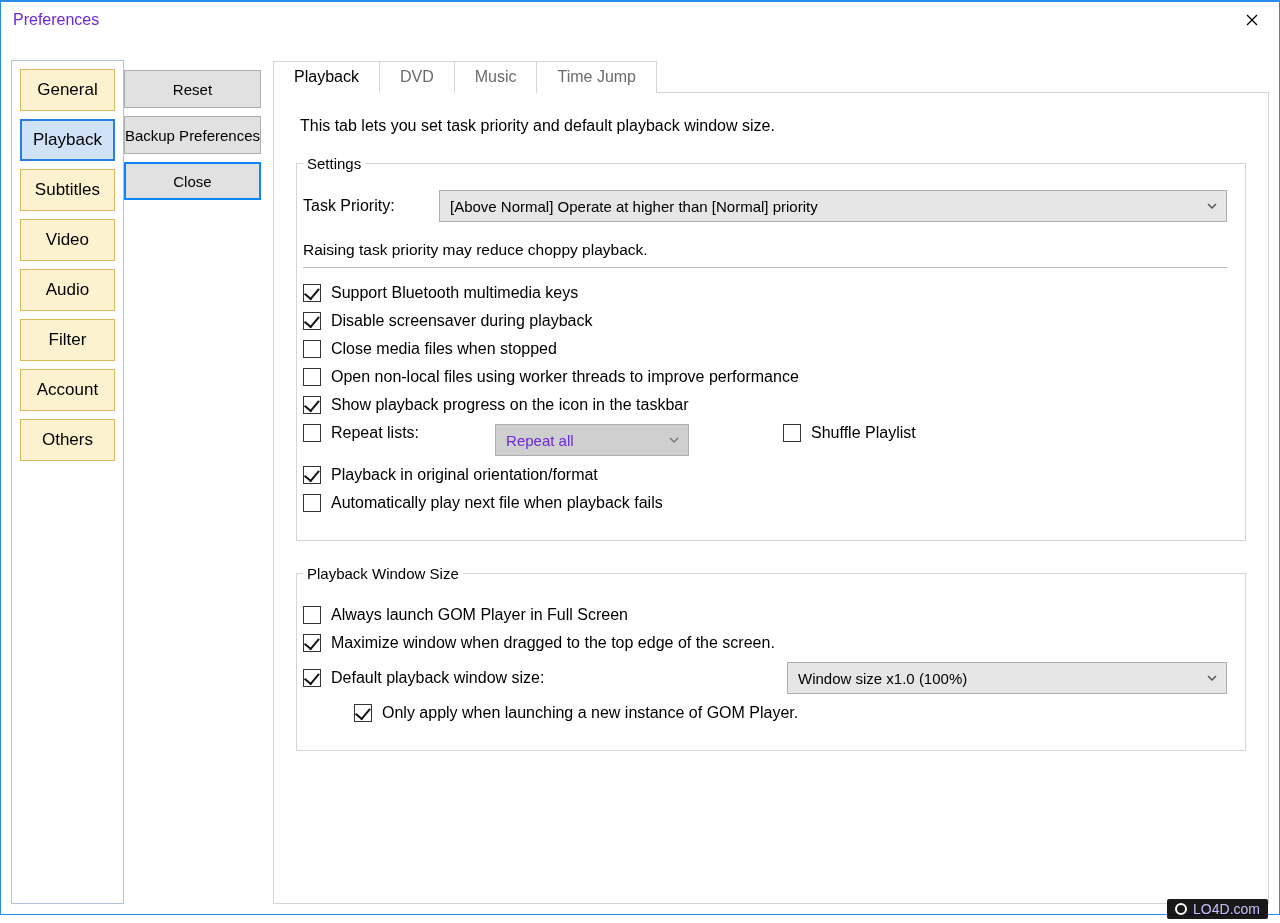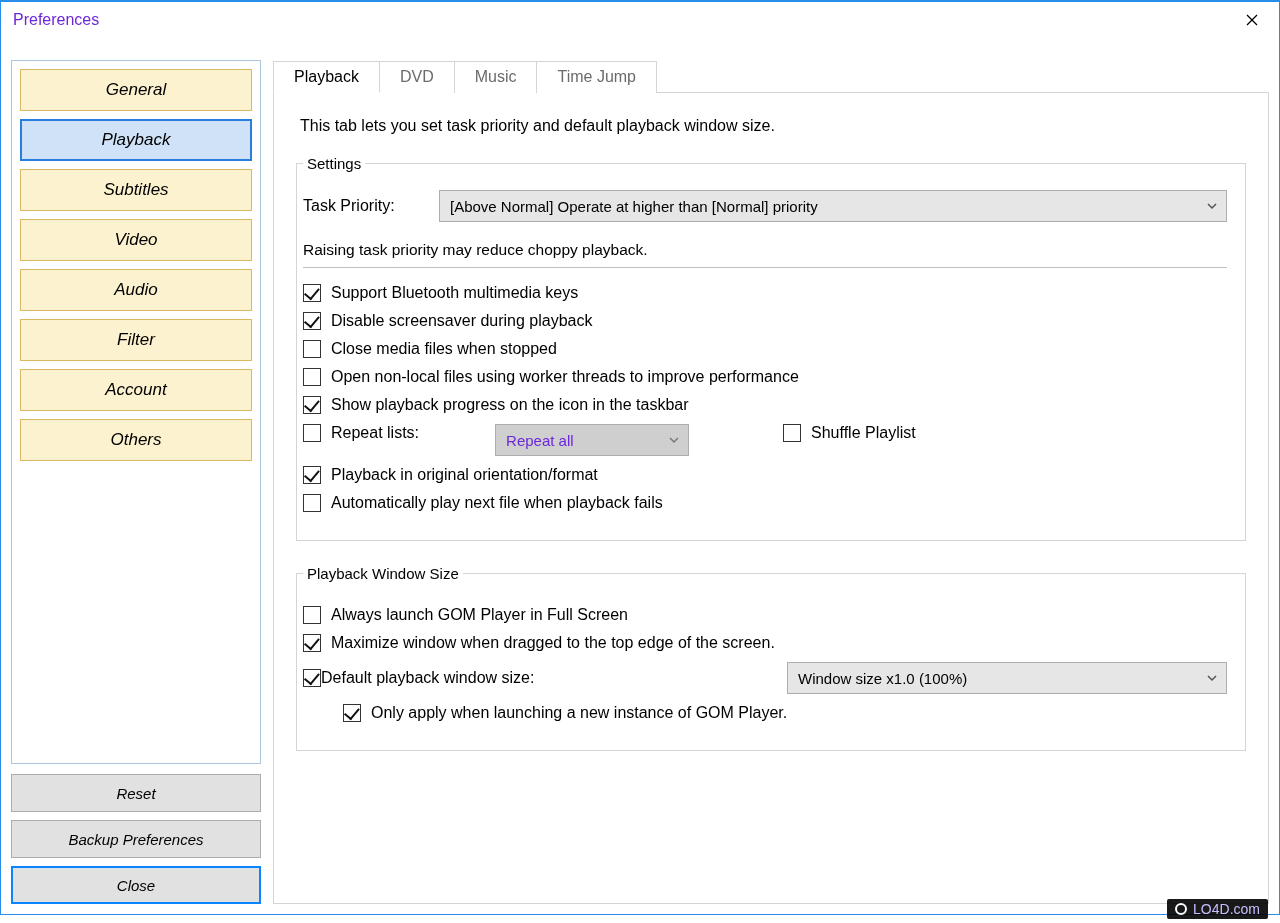--- a/index.html
+++ b/index.html
@@ -41,23 +41,22 @@
   .body {
     flex: 1;
     display: flex;
     padding: 0 10px 10px 10px;
     gap: 12px;
     min-height: 0;
   }
   .sidebar {
     width: 250px;
     display: flex;
-    flex-direction: column;
+    flex-direction: row;
     padding-top: 22px;
-    font-style: italic;
   }
   .nav-panel {
     border: 1px solid #adc5df;
     padding: 8px 8px;
     flex: 1;
     display: flex;
     flex-direction: column;
     gap: 8px;
   }
   .nav-btn {
@@ -195,34 +194,35 @@
     justify-content: center;
     flex-shrink: 0;
   }
   .chk.checked::after {
     content: "";
     width: 12px; height: 7px;
     border-left: 2px solid #111;
     border-bottom: 2px solid #111;
     transform: rotate(-50deg) translate(1px,-1px);
   }
-  .indent { margin-left: 40px; }
+  .indent { margin-left: 51px; }
 
   .repeat-row {
     display: flex;
     align-items: flex-start;
     gap: 10px;
     margin: 10px 0;
   }
   .repeat-row .spacer { width: 56px; }
   .shuffle-wrap { margin-left: 84px; display:flex; align-items:center; gap:10px;}
 
   .ws-row {
     display: flex;
     align-items: center;
+    gap: 10px;
     margin: 10px 0;
   }
   .ws-label { flex: 0 0 auto; font-size:16px; }
   .ws-row .dropdown { flex: 0 0 440px; margin-left: auto;}
 
   .watermark {
     position: fixed;
     right: 12px;
     bottom: 4px;
     color: #c4b5fd;

